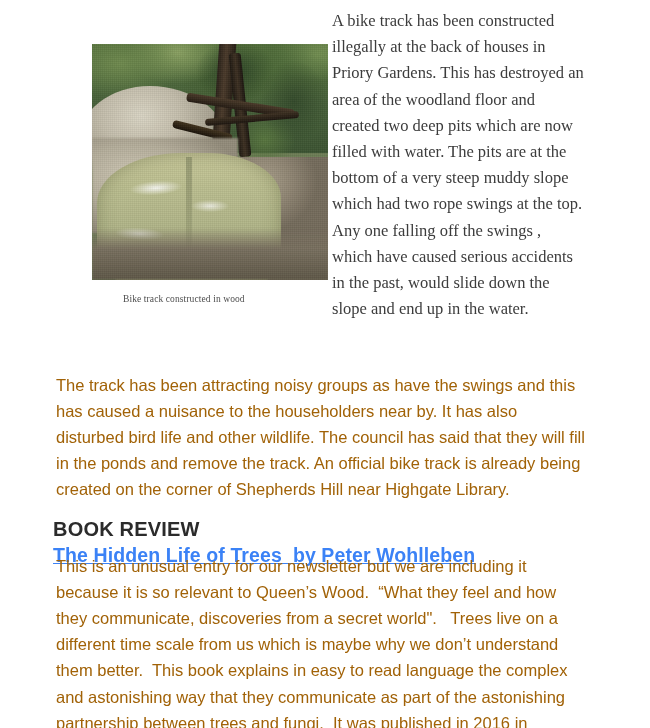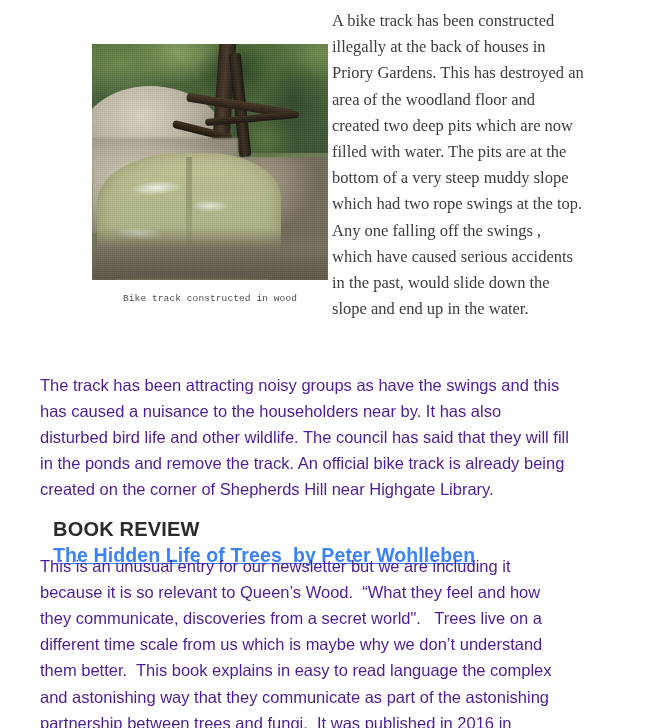--- a/index.html
+++ b/index.html
@@ -213,42 +213,42 @@
       repeating-linear-gradient(90deg, rgba(0,0,0,.03) 0px, rgba(0,0,0,.03) 1px, rgba(255,255,255,.015) 1px, rgba(255,255,255,.015) 2px);
     pointer-events: none;
   }
 
   .caption {
     margin-top: 13px;
     font-size: 9.5px;
     line-height: 12px;
     color: #4d4d4d;
     letter-spacing: .1px;
-    font-family: Liberation Mono, monospace;
+    font-family: Liberation Serif, serif;
     padding-left: 31px;
   }
 
   .right-col {
     position: absolute;
     left: 332px;
     top: 8px;
     width: 252px;
     font-size: 16.5px;
     line-height: 26.2px;
     color: #3c3c3c;
     font-family: Liberation Serif, serif;
   }
 
   .body-para {
     position: absolute;
-    left: 40px;
+    left: 56px;
     width: 530px;
     font-size: 16.5px;
     line-height: 26.2px;
-    color: #4c1d95;
+    color: #a16207;
     white-space: pre-wrap;
   }
 
   #para-track { top: 355px; }
 
   .heading-block {
     position: absolute;
     left: 53px;
     width: 540px;
     margin-top: 36px;

